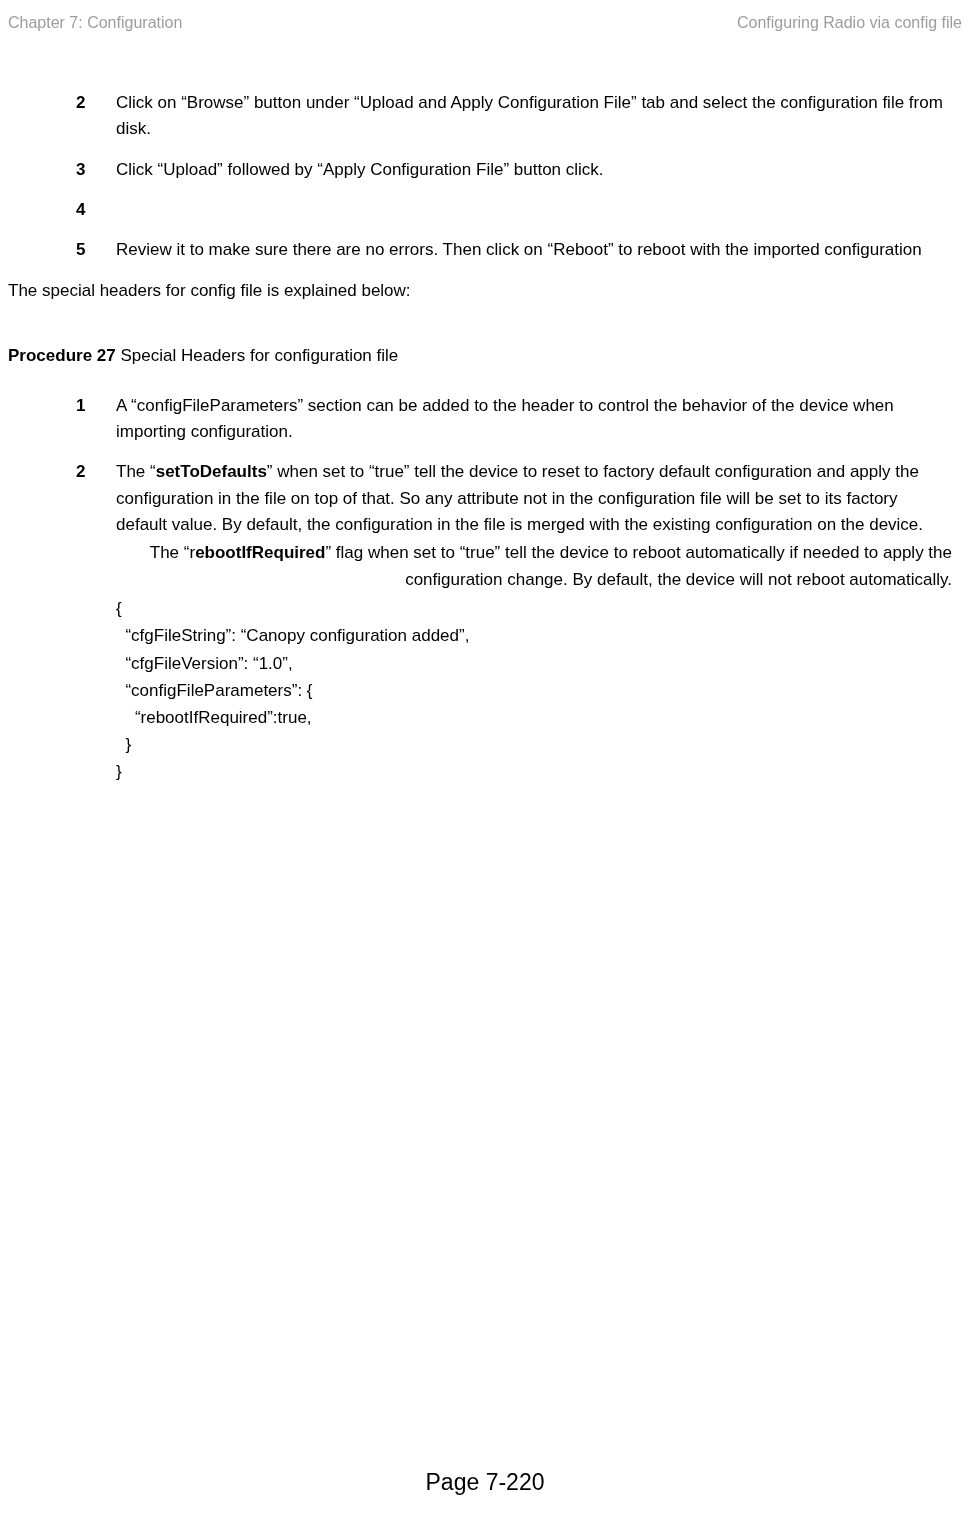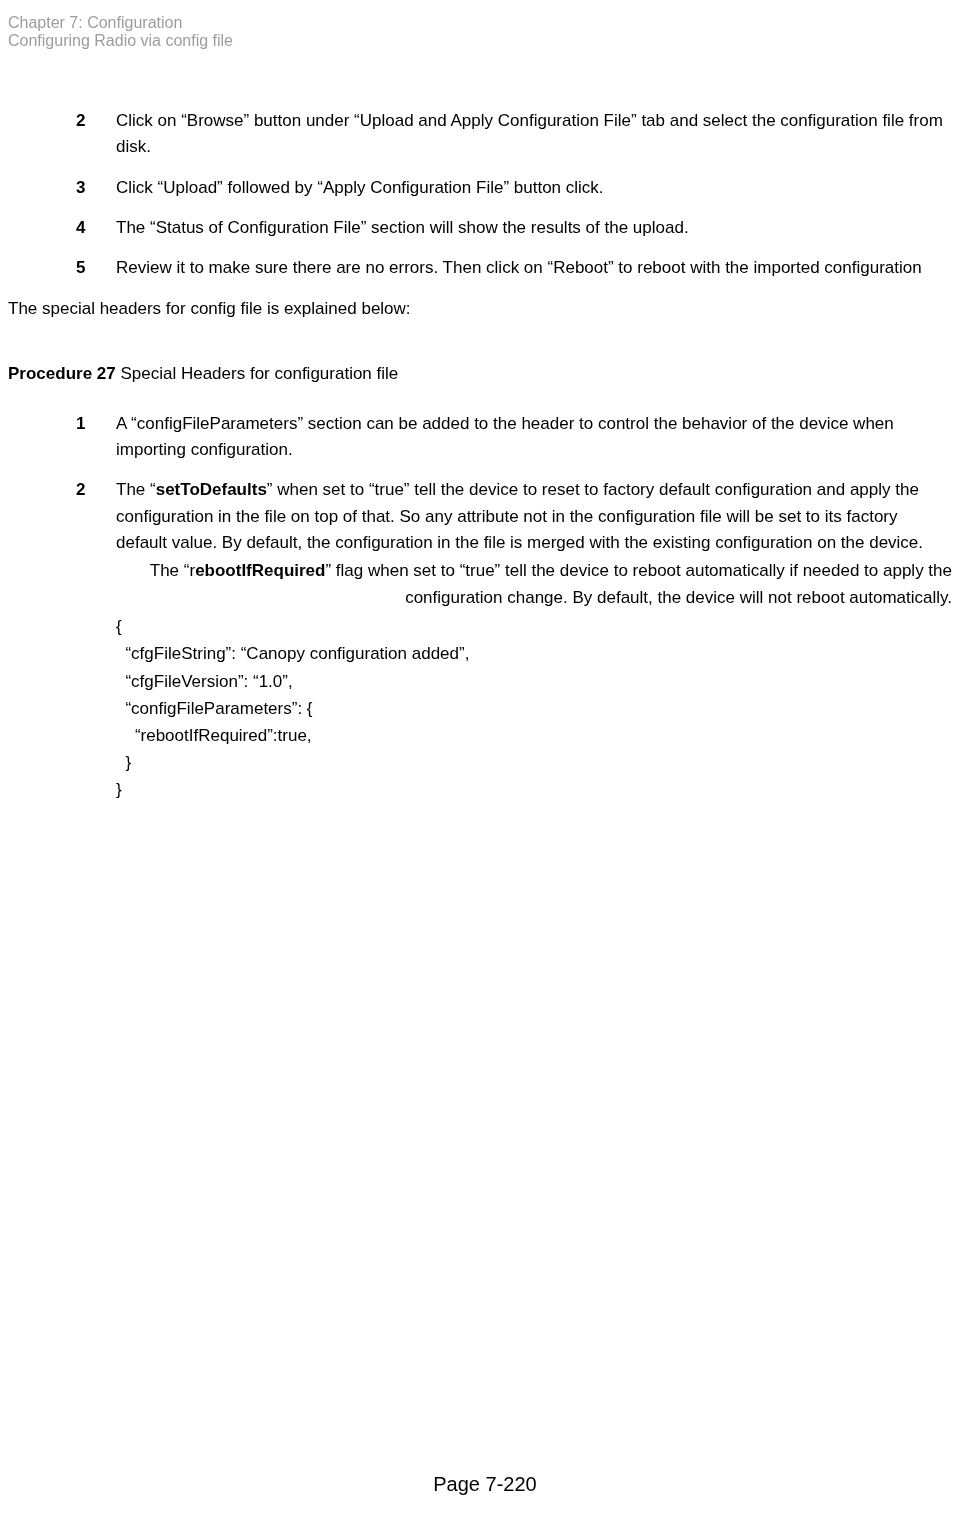--- a/index.html
+++ b/index.html
@@ -14,21 +14,20 @@
       height: 1514px;
       position: relative;
       color: #000000;
     }
     .header {
       display: flex;
       justify-content: space-between;
       padding: 14px 8px 0 8px;
       color: #9d9d9d;
       font-size: 16px;
-      flex-direction: column;
     }
     .header-left {
       font-weight: normal;
     }
     .header-right {
       font-weight: normal;
     }
     .content {
       padding: 58px 8px 0 8px;
     }
@@ -89,21 +88,21 @@
       margin-bottom: 2px;
       padding-right: 10px;
       text-align: right;
     }
     .footer {
       position: absolute;
       bottom: 18px;
       left: 0;
       right: 0;
       text-align: center;
-      font-size: 20px;
+      font-size: 23px;
       color: #000000;
       margin-top: 36px;
     }
   </style>
 </head>
 <body>
 
 <div class="header">
   <div class="header-left">Chapter 7:  Configuration</div>
   <div class="header-right">Configuring Radio via config file</div>
@@ -116,21 +115,20 @@
     <div class="item-text">Click on “Browse” button under “Upload and Apply Configuration File” tab and select the configuration file from disk.</div>
   </div>
 
   <div class="ordered-item">
     <div class="num"><span class="num-inner">3</span></div>
     <div class="item-text">Click “Upload” followed by “Apply Configuration File” button click.</div>
   </div>
 
   <div class="ordered-item">
     <div class="num"><span class="num-inner">4</span></div>
-    <div class="item-text">The “Status of Configuration File” section will show the results of the upload.</div>
   </div>
 
   <div class="ordered-item">
     <div class="num"><span class="num-inner">5</span></div>
     <div class="item-text">Review it to make sure there are no errors. Then click on “Reboot” to reboot with the imported configuration</div>
   </div>
 
   <div class="section-intro">The special headers for config file is explained below:</div>
 
   <div class="procedure-heading">

